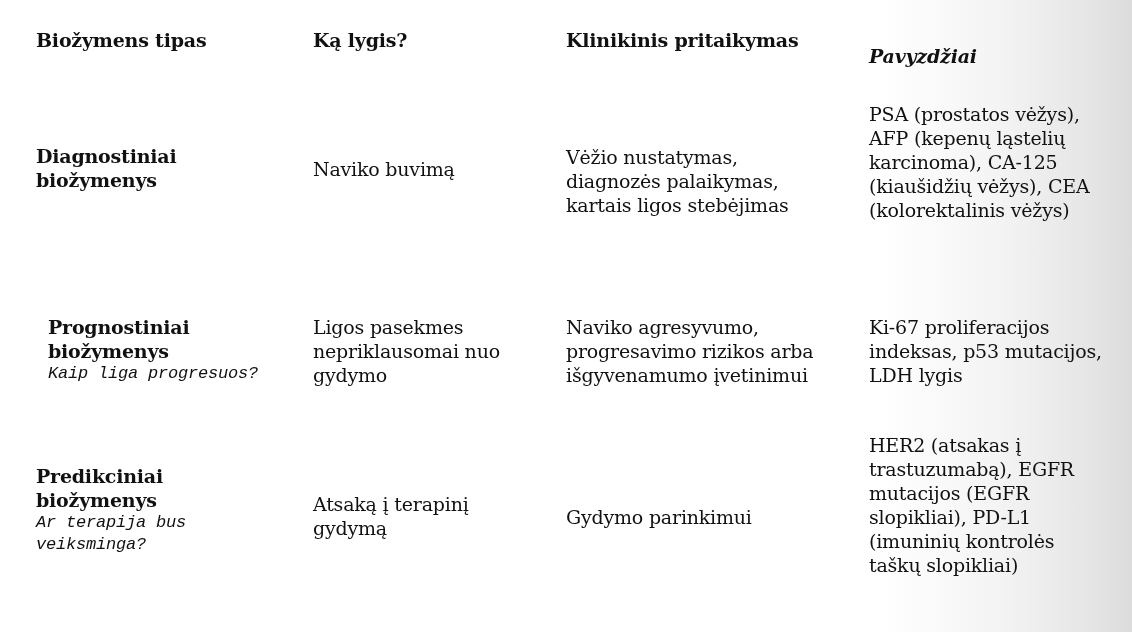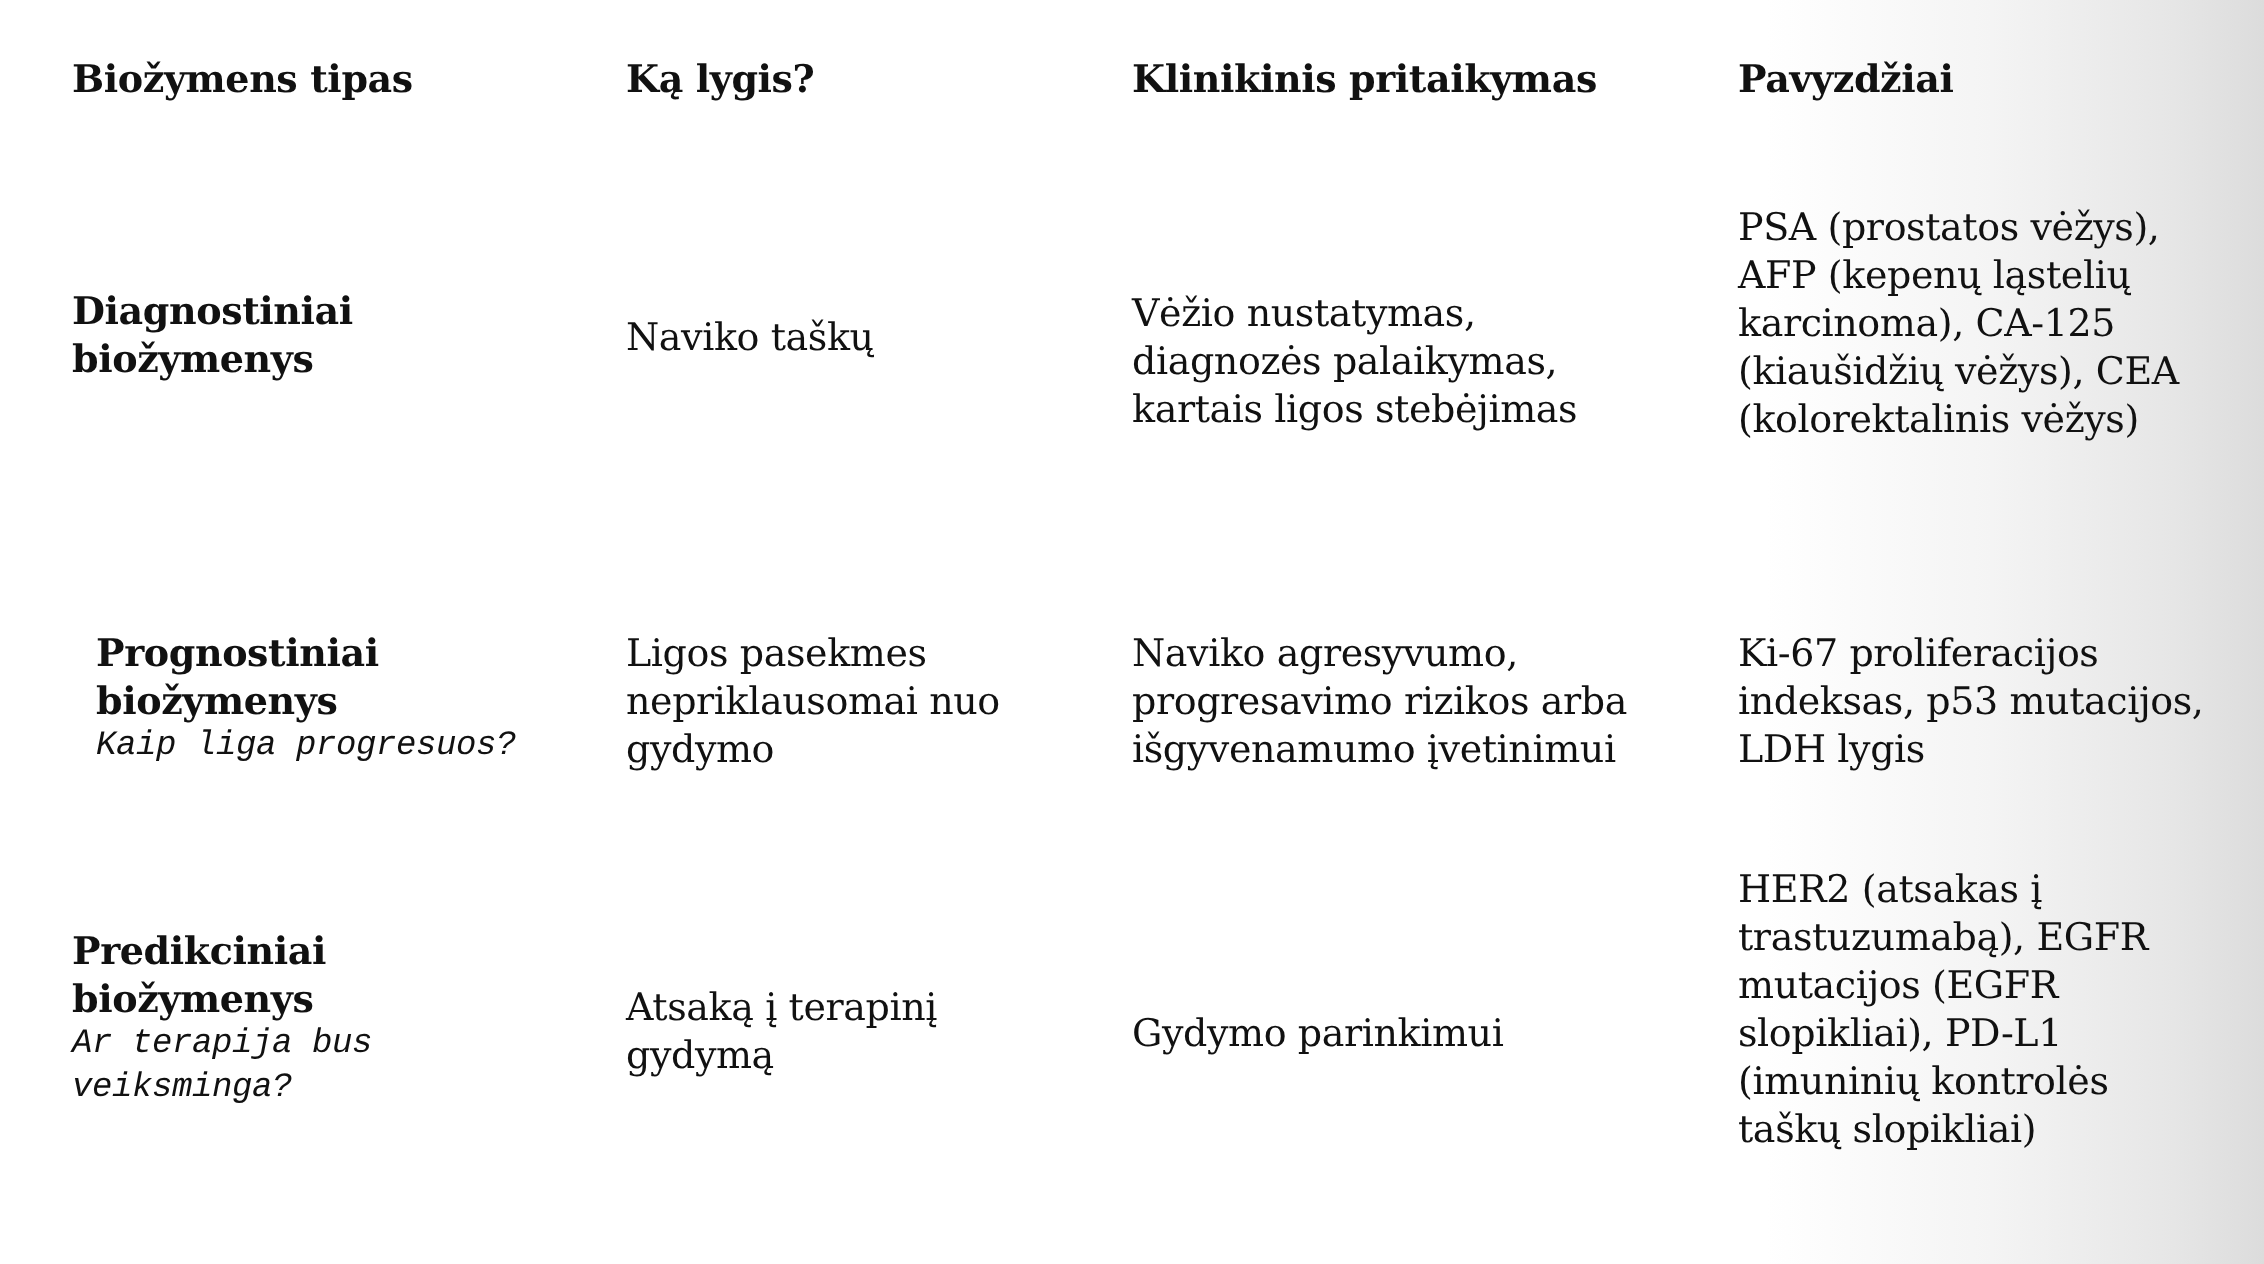--- a/index.html
+++ b/index.html
@@ -50,27 +50,27 @@
     .multiline { white-space: pre-line; }
   </style>
 </head>
 <body>
 
 <div class="slide-table">
 
   <div class="cell header col1" style="top:28px;">Biožymens tipas</div>
   <div class="cell header col2" style="top:28px;">Ką lygis?</div>
   <div class="cell header col3" style="top:28px;">Klinikinis pritaikymas</div>
-  <div class="cell header col4" style="top:28px;">Pavyzdžiai</div>
+  <div class="cell header col4" style="top:44px;font-style:italic;">Pavyzdžiai</div>
 
   <div class="cell col1" style="top:144px;">
     <span class="rowhead-title multiline">Diagnostiniai
 biožymenys</span>
   </div>
-  <div class="cell col2 multiline" style="top:157px;">Naviko taškų</div>
+  <div class="cell col2 multiline" style="top:157px;">Naviko buvimą</div>
   <div class="cell col3 multiline" style="top:145px;">Vėžio nustatymas,
 diagnozės palaikymas,
 kartais ligos stebėjimas</div>
   <div class="cell col4 multiline" style="top:102px;">PSA (prostatos vėžys),
 AFP (kepenų ląstelių
 karcinoma), CA-125
 (kiaušidžių vėžys), CEA
 (kolorektalinis vėžys)</div>
 
   <div class="cell col1" style="top:315px;margin-left:12px;">

